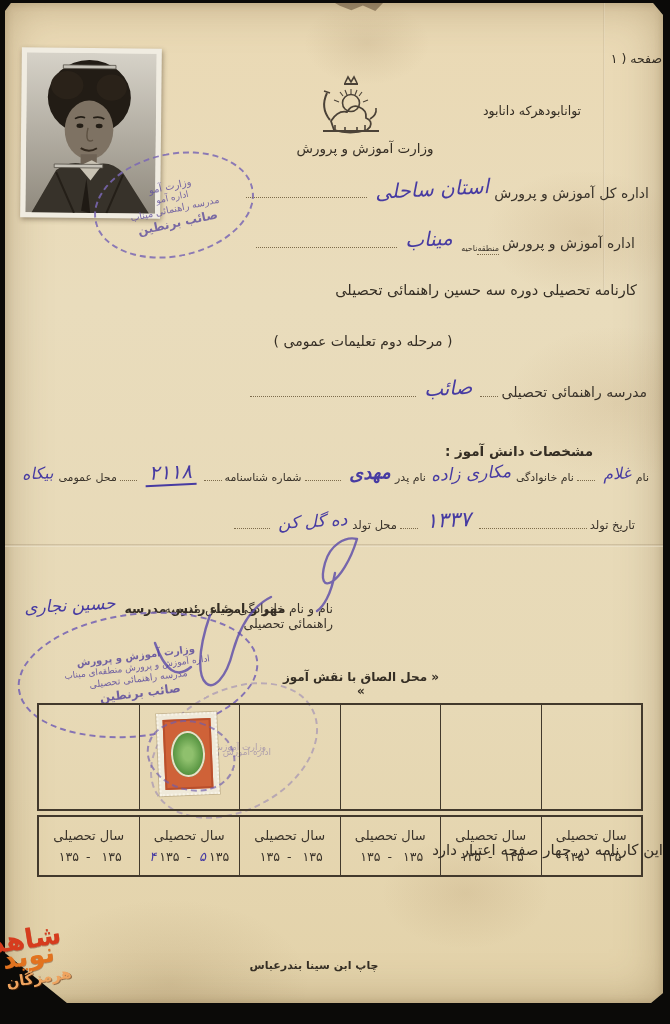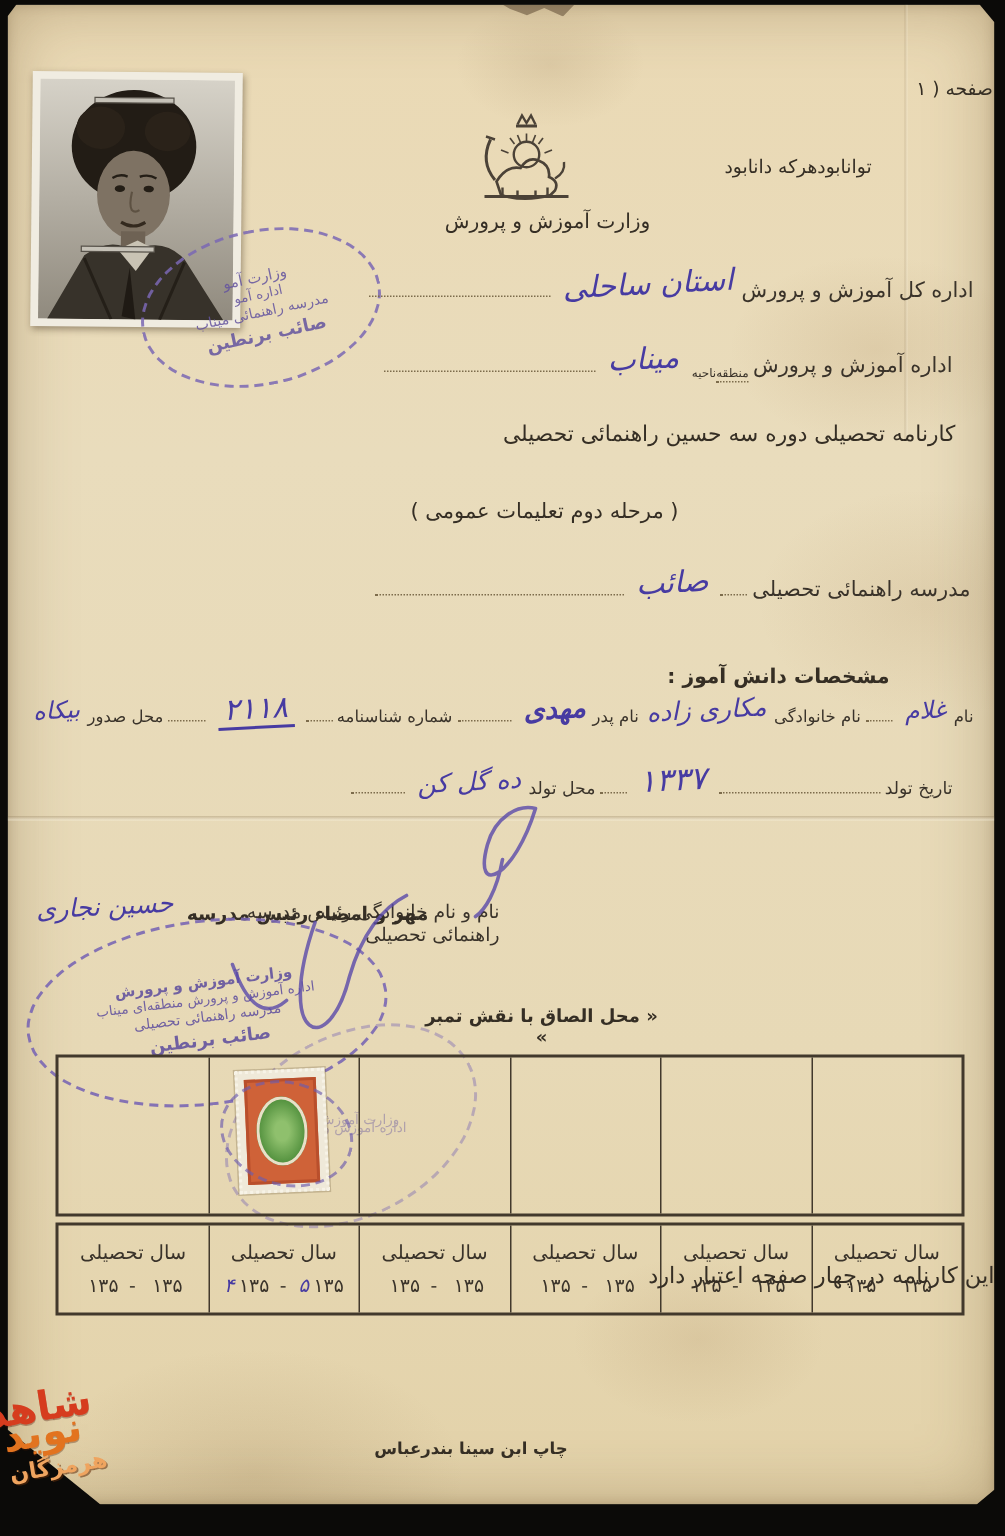--- a/index.html
+++ b/index.html
@@ -203,21 +203,21 @@
       <span class="leader sm"></span>
       <span class="lbl">نام خانوادگی</span>
       <span class="hw" style="font-size:17px;">مکاری زاده</span>
       <span class="lbl">نام پدر</span>
       <span class="hw" style="font-size:18px;font-weight:bold;">مهدی</span>
       <span class="leader md"></span>
       <span class="lbl">شماره شناسنامه</span>
       <span class="leader sm"></span>
       <span class="hw hw-num">۲۱۱۸</span>
       <span class="leader"></span>
-      <span class="lbl">محل صدور</span>
+      <span class="lbl">محل عمومی</span>
       <span class="hw">بیکاه</span>
     </div>
 
     <div class="row" style="top:507px;right:28px;left:226px;font-size:11.5px;">
       <span class="lbl">تاریخ تولد</span>
       <span class="leader"></span>
       <span class="hw" style="font-size:21px;letter-spacing:6px;">۱۳۳۷</span>
       <span class="leader sm"></span>
       <span class="lbl">محل تولد</span>
       <span class="hw" style="font-size:17px;">ده گل کن</span>
@@ -232,21 +232,21 @@
 
     <div class="p bold" style="top:598px;left:110px;width:180px;font-size:12.5px;text-align:center;">مهر و امضاء رئیس مدرسه</div>
 
     <div class="stamp stamp-school">
       <div class="s1 bold">وزارت آموزش و پرورش</div>
       <div class="s2">اداره آموزش و پرورش منطقه‌ای میناب</div>
       <div class="s3">مدرسه راهنمائی تحصیلی</div>
       <div class="s4">صائب برنطین</div>
     </div>
 
-    <div class="p bold" style="top:667px;left:276px;width:160px;font-size:12px;text-align:center;">« محل الصاق با نقش تمبر »</div>
+    <div class="p bold" style="top:667px;left:276px;width:160px;font-size:12px;text-align:center;">« محل الصاق با نقش آموز »</div>
 
     <div class="stamp stamp-table">
       <div>وزارت آموزش</div>
       <div>اداره آموزش و پرورش</div>
     </div>
 
     <div class="grade-table">
       <div class="trow top">
         <div class="tcell"></div>
         <div class="tcell"></div>

